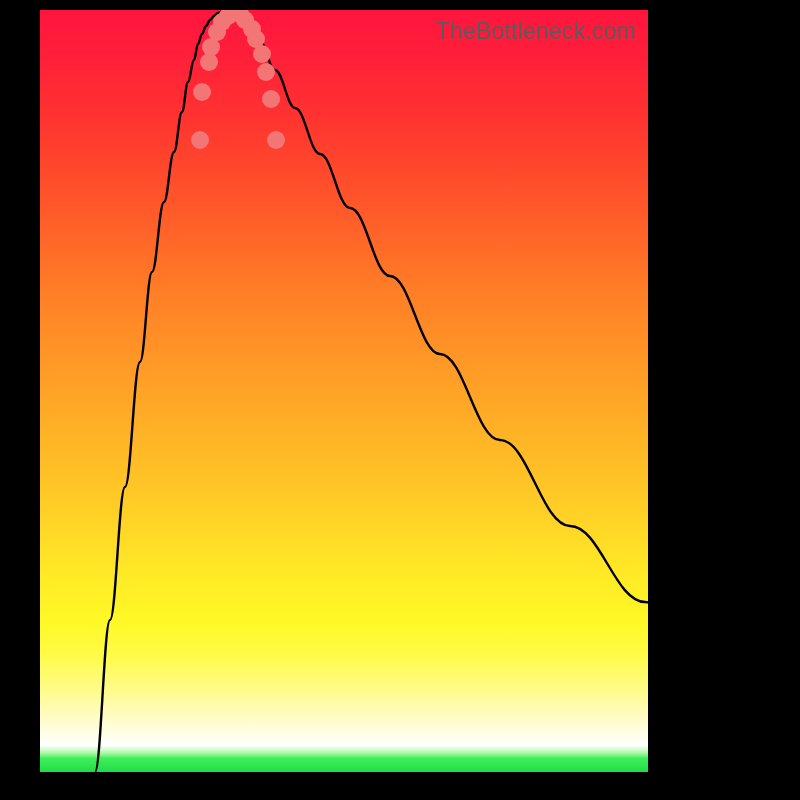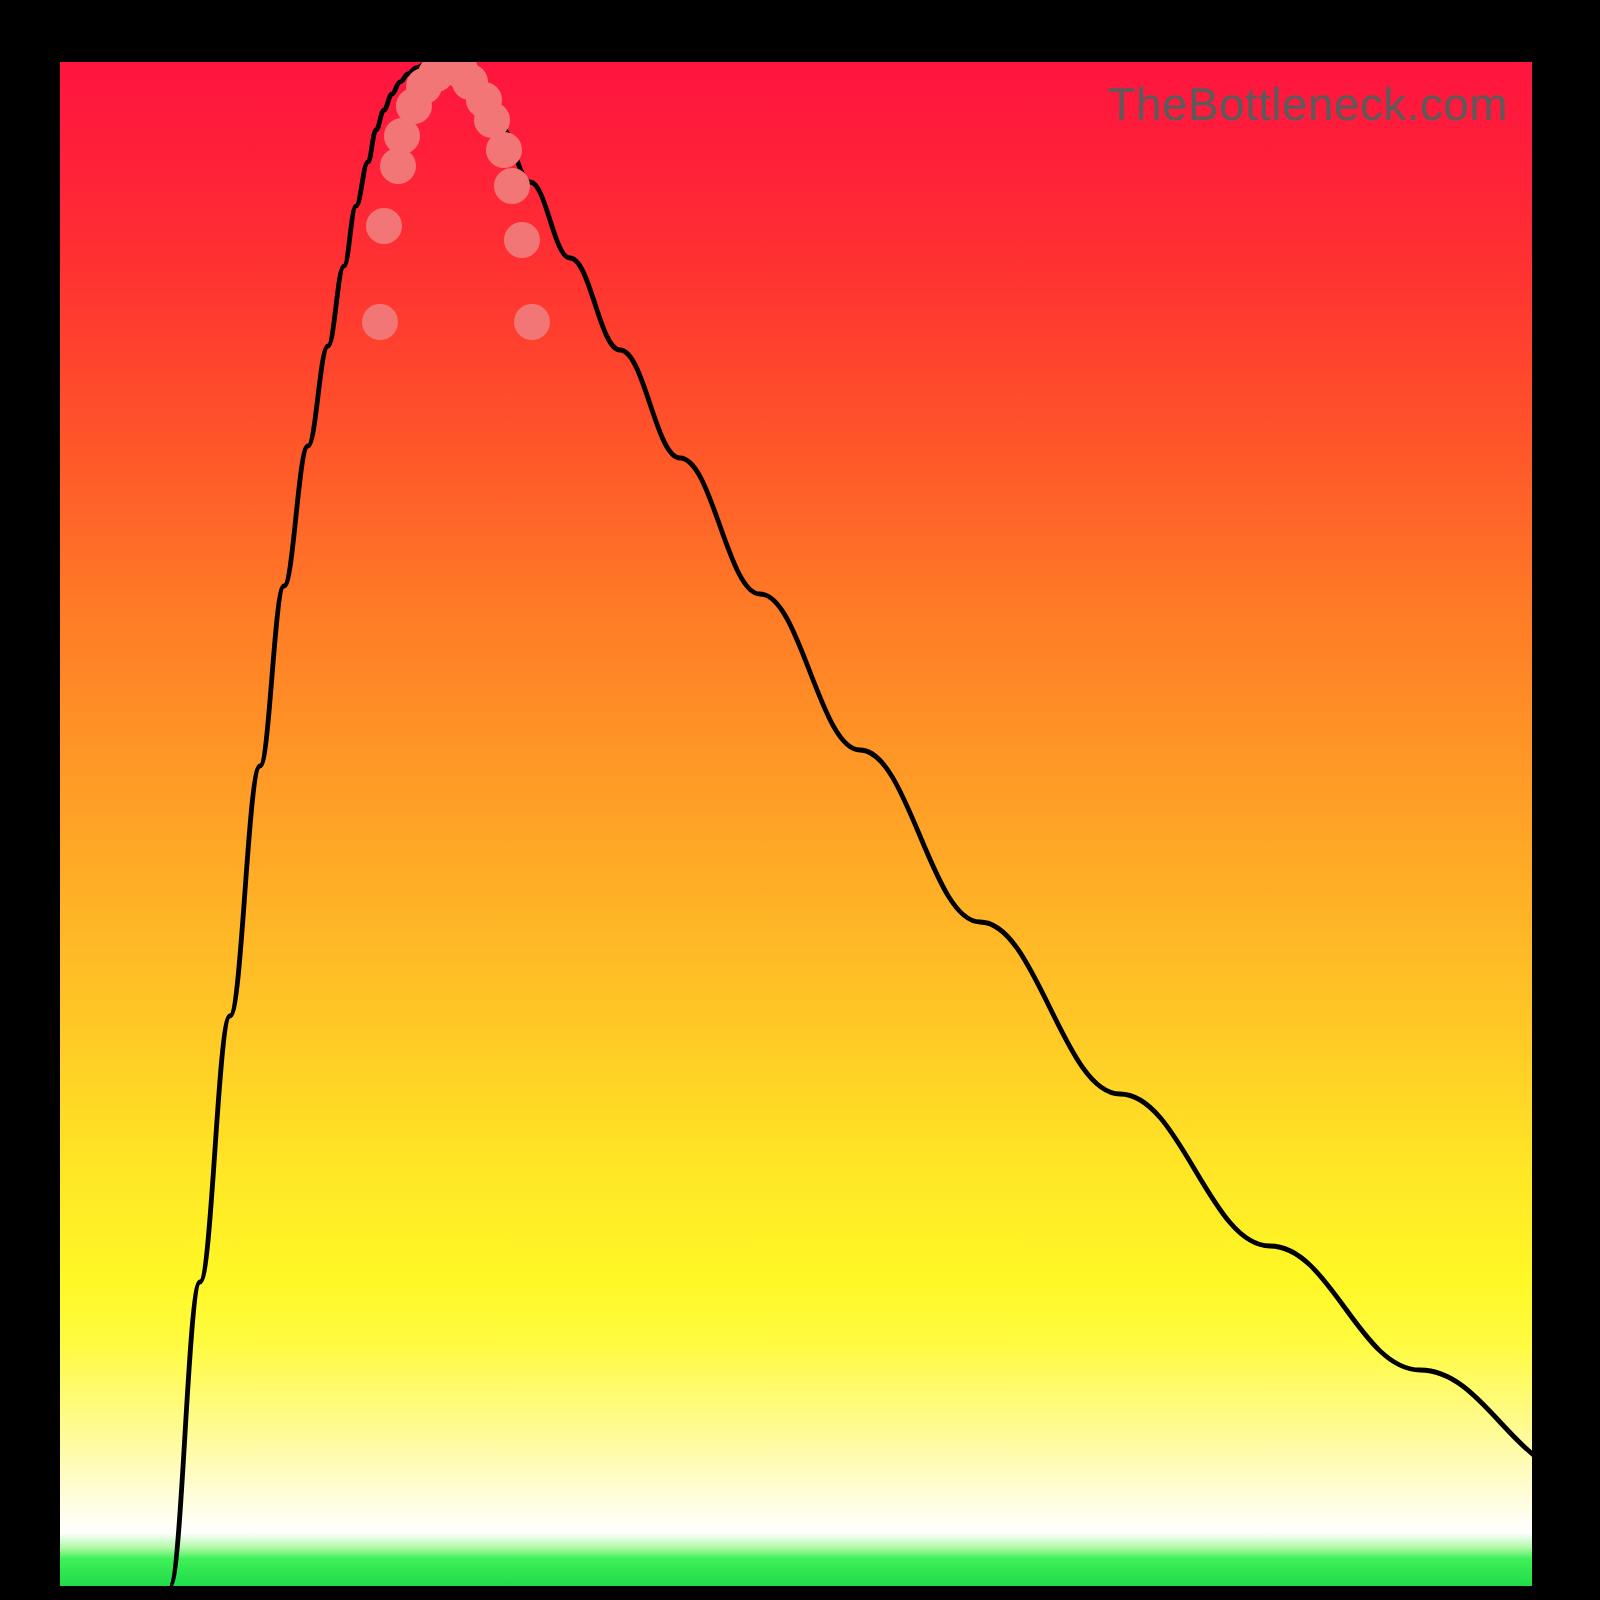--- a/index.html
+++ b/index.html
@@ -12,44 +12,43 @@
     font-family: Arial, Helvetica, sans-serif;
   }
   .frame {
     position: relative;
     width: 800px;
     height: 800px;
     background: #000;
   }
   .plot {
     position: absolute;
-    left: 30px;
+    left: 40px;
     top: 10px;
-    width: 736px;
+    width: 608px;
     height: 762px;
     background: linear-gradient(
       to bottom,
       #ff153e 0%,
       #ff1f3a 6%,
       #ff3330 14%,
       #ff552a 25%,
       #ff7b26 36%,
       #ffa326 50%,
       #ffc726 63%,
       #ffe726 73%,
       #fff826 80%,
       #fffb40 84%,
       #fffb87 89%,
       #fffcc8 93%,
       #ffffff 96.5%,
       #aef9a6 97.5%,
       #40f059 98.2%,
       #1edc48 100%
     );
-    margin-top: 21px;
   }
   .watermark {
     position: absolute;
     top: 8px;
     right: 12px;
     color: #5b5b5b;
     font-size: 23px;
     font-weight: 500;
     letter-spacing: 0.2px;
     font-family: Arial, Helvetica, sans-serif;

